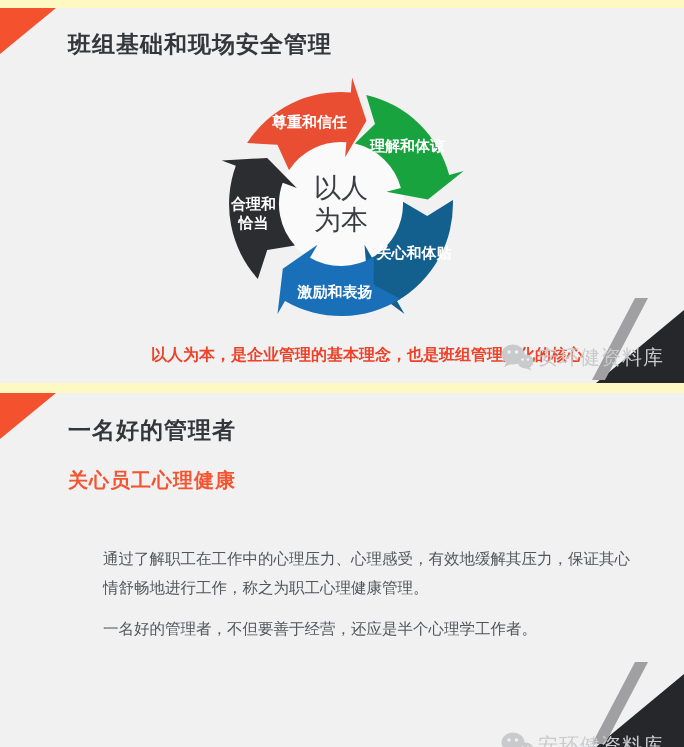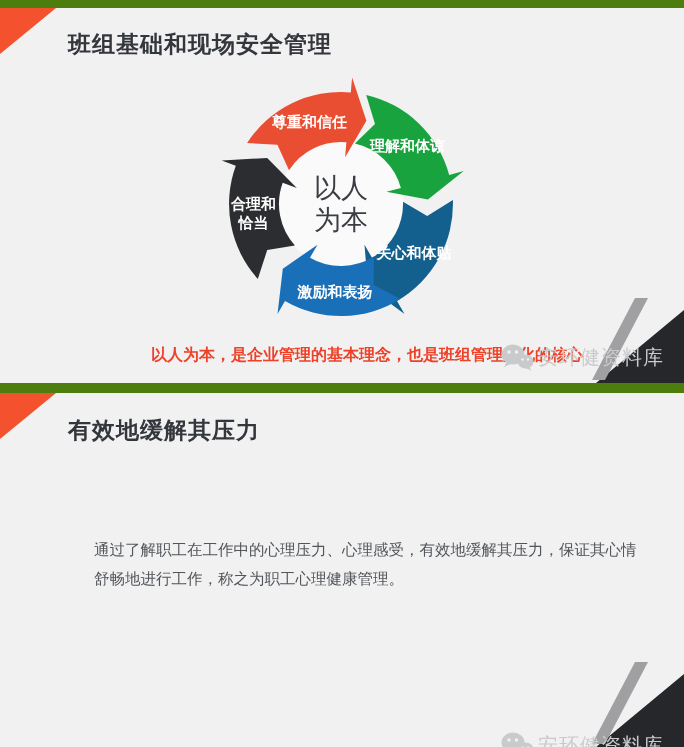--- a/index.html
+++ b/index.html
@@ -1,36 +1,36 @@
 <!DOCTYPE html>
 <html><head>
 <meta charset="utf-8">
 <style>
   html,body{margin:0;padding:0;background:#ffffff;}
   body{width:684px;height:747px;overflow:hidden;
        font-family:"Liberation Sans","DejaVu Sans",sans-serif;}
-  .page{position:relative;width:684px;height:747px;background:#4d7c0f;}
+  .page{position:relative;width:684px;height:747px;background:#fef9c3;}
   .slide{position:absolute;left:0;width:684px;background:#F1F1F2;overflow:hidden;}
   .slide1{top:8px;height:375px;}
   .slide2{top:393px;height:354px;}
   .corner-orange{position:absolute;top:0;left:0;width:0;height:0;
        border-top:46px solid #F4512E;border-right:56px solid transparent;}
   .slide-title{position:absolute;left:68px;font-size:23px;font-weight:700;
        color:#33363B;letter-spacing:1px;}
   .slide1 .slide-title{top:21px;}
   .slide2 .slide-title{top:22px;}
   .sub-red{position:absolute;left:68px;font-weight:700;color:#EF4A2B;}
   .slide1 .sub-red{top:64px;font-size:15px;}
   .slide2 .sub-red{top:74px;font-size:20px;color:#F4542F;letter-spacing:1px;}
   .caption-red{position:absolute;top:337px;left:50px;width:634px;
        text-align:center;font-size:16px;font-weight:700;color:#ED4128;}
   .wheel{position:absolute;left:201px;top:56px;width:280px;height:280px;}
   .body-text{position:absolute;left:90px;top:139px;width:562px;
        font-size:15.5px;color:#52555A;line-height:28.5px;}
-  .body-text p{margin:4px;}
+  .body-text p{margin:13px;}
   .corner-decor{position:absolute;right:0;bottom:0;width:100px;height:95px;}
   .watermark{position:absolute;display:flex;align-items:center;gap:4px;
        color:#C9CACB;font-size:20px;letter-spacing:1px;white-space:nowrap;}
   .wm-s1{right:20px;bottom:12px;}
   .wm-s2{right:20px;bottom:-12px;}
   .seg-label{font-size:15px;font-weight:700;fill:#ffffff;text-anchor:middle;}
   .center-label{font-size:27px;fill:#3A3D42;text-anchor:middle;font-weight:400;}
 </style>
 </head>
 <body>
@@ -73,24 +73,26 @@
         <polygon points="31.5,27.5 28,22 24,24.5" fill="#C9CACB"></polygon>
         <circle cx="22.5" cy="16.5" r="1.3" fill="#F1F1F2"></circle>
         <circle cx="28" cy="16.5" r="1.3" fill="#F1F1F2"></circle>
       </svg>
       <span>安环健资料库</span>
     </div>
   </div>
 
   <div class="slide slide2">
     <div class="corner-orange"></div>
-    <div class="slide-title">有效地缓解其压力</div>
+    <div class="slide-title">一名好的管理者</div>
+    <div class="sub-red">关心员工心理健康</div>
 
     <div class="body-text">
       <p>通过了解职工在工作中的心理压力、心理感受，有效地缓解其压力，保证其心情舒畅地进行工作，称之为职工心理健康管理。</p>
+      <p>一名好的管理者，不但要善于经营，还应是半个心理学工作者。</p>
     </div>
 
     <svg class="corner-decor" viewBox="0 0 100 95">
       <polygon points="100,22 100,95 12,95" fill="#26272B"></polygon>
       <polygon points="8,92 21,92 64,10 51,10" fill="#A0A0A2"></polygon>
     </svg>
 
     <div class="watermark wm-s2">
       <svg width="34" height="28" viewBox="0 0 34 28">
         <ellipse cx="13" cy="11.5" rx="11.5" ry="10" fill="#C9CACB"></ellipse>

